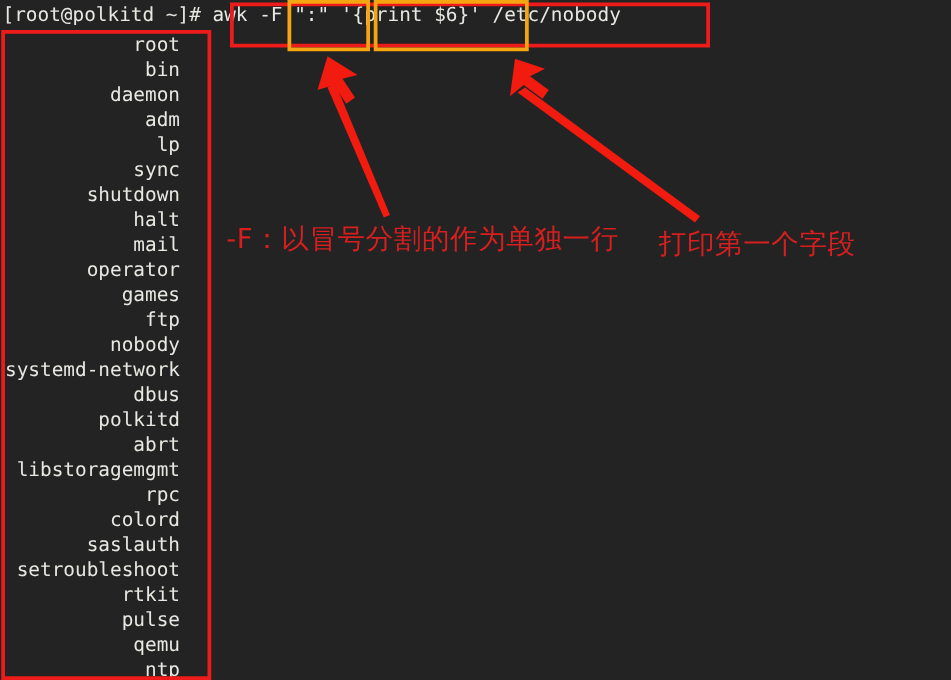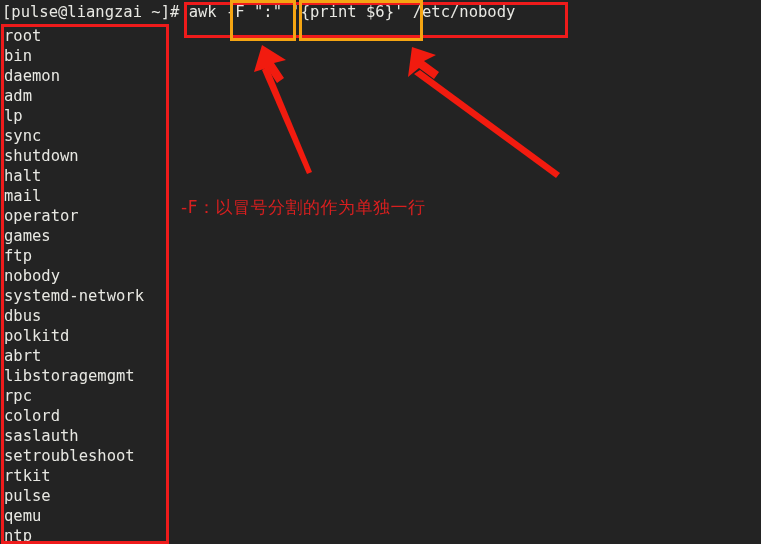--- a/index.html
+++ b/index.html
@@ -34,20 +34,21 @@
   #prompt-line .seg { display: inline; }
 
   #output-list {
     left: 4px;
     top: 26px;
   }
   #output-list .out-row {
     height: 20px;
     line-height: 20px;
     white-space: pre;
+    text-align: right;
   }
 
   
   .box {
     position: absolute;
     box-sizing: border-box;
     pointer-events: none;
   }
   .box-red   { border: 3px solid #ee1b1b; }
   .box-amber { border: 3px solid #f5a512; }
@@ -63,34 +64,33 @@
     left: 0; top: 0;
     width: 761px; height: 544px;
     pointer-events: none;
   }
 
   
   .note {
     position: absolute;
     color: #d81f1f;
     font-family: "DejaVu Sans", "Liberation Sans", sans-serif;
-    font-size: 17px;
+    font-size: 22px;
     white-space: nowrap;
     letter-spacing: 0.5px;
-    margin-top: 20px;
   }
   #note-fs    { left: 181px; top: 176px; }
   #note-print { left: 527px; top: 180px; }
 </style>
 </head>
 <body>
 
 <div id="screen">
 
-  <div class="term-text" id="prompt-line"><span class="seg">[pulse@liangzai ~]#</span><span class="seg"> </span><span class="seg">awk</span><span class="seg"> </span><span class="seg">-F ":"</span><span class="seg"> </span><span class="seg">'{print $6}'</span><span class="seg"> </span><span class="seg">/etc/nobody</span></div>
+  <div class="term-text" id="prompt-line"><span class="seg">[root@polkitd ~]#</span><span class="seg"> </span><span class="seg">awk</span><span class="seg"> </span><span class="seg">-F ":"</span><span class="seg"> </span><span class="seg">'{print $6}'</span><span class="seg"> </span><span class="seg">/etc/nobody</span></div>
 
   <div class="term-text" id="output-list"><div class="out-row">root</div><div class="out-row">bin</div><div class="out-row">daemon</div><div class="out-row">adm</div><div class="out-row">lp</div><div class="out-row">sync</div><div class="out-row">shutdown</div><div class="out-row">halt</div><div class="out-row">mail</div><div class="out-row">operator</div><div class="out-row">games</div><div class="out-row">ftp</div><div class="out-row">nobody</div><div class="out-row">systemd-network</div><div class="out-row">dbus</div><div class="out-row">polkitd</div><div class="out-row">abrt</div><div class="out-row">libstoragemgmt</div><div class="out-row">rpc</div><div class="out-row">colord</div><div class="out-row">saslauth</div><div class="out-row">setroubleshoot</div><div class="out-row">rtkit</div><div class="out-row">pulse</div><div class="out-row">qemu</div><div class="out-row">ntp</div></div>
 
   <div class="box box-red" id="output-box"></div>
   <div class="box box-red" id="cmd-box-outer"></div>
   <div class="box box-amber" id="cmd-box-fs"></div>
   <div class="box box-amber" id="cmd-box-print"></div>
 
   <svg id="arrows" viewBox="0 0 761 544">
 
@@ -99,14 +99,15 @@
       <polygon points="268,66 312,172 307,174 262,70" fill="#f21b0f"></polygon>
     </g>
 
     <g>
       <polygon points="412,47 408,77 419,68 434,79 439,72 424,61 436,55" fill="#f21b0f"></polygon>
       <polygon points="420,70 560,173 556,178 414,74" fill="#f21b0f"></polygon>
     </g>
   </svg>
 
   <div class="note" id="note-fs">-F：以冒号分割的作为单独一行</div>
+  <div class="note" id="note-print">打印第一个字段</div>
 
 </div>
 
 </body></html>

